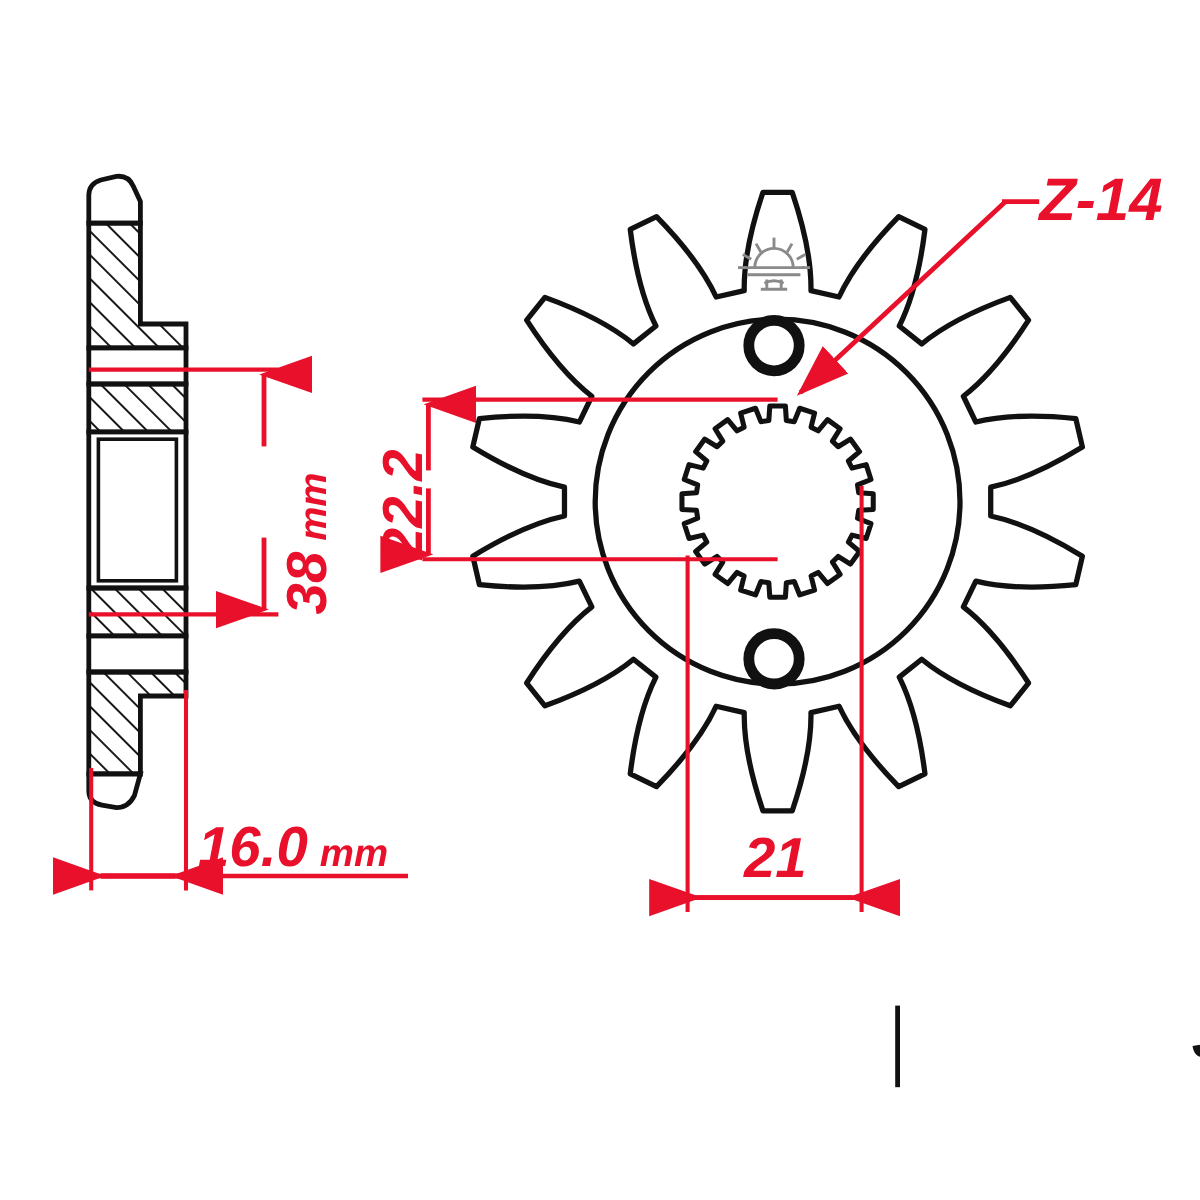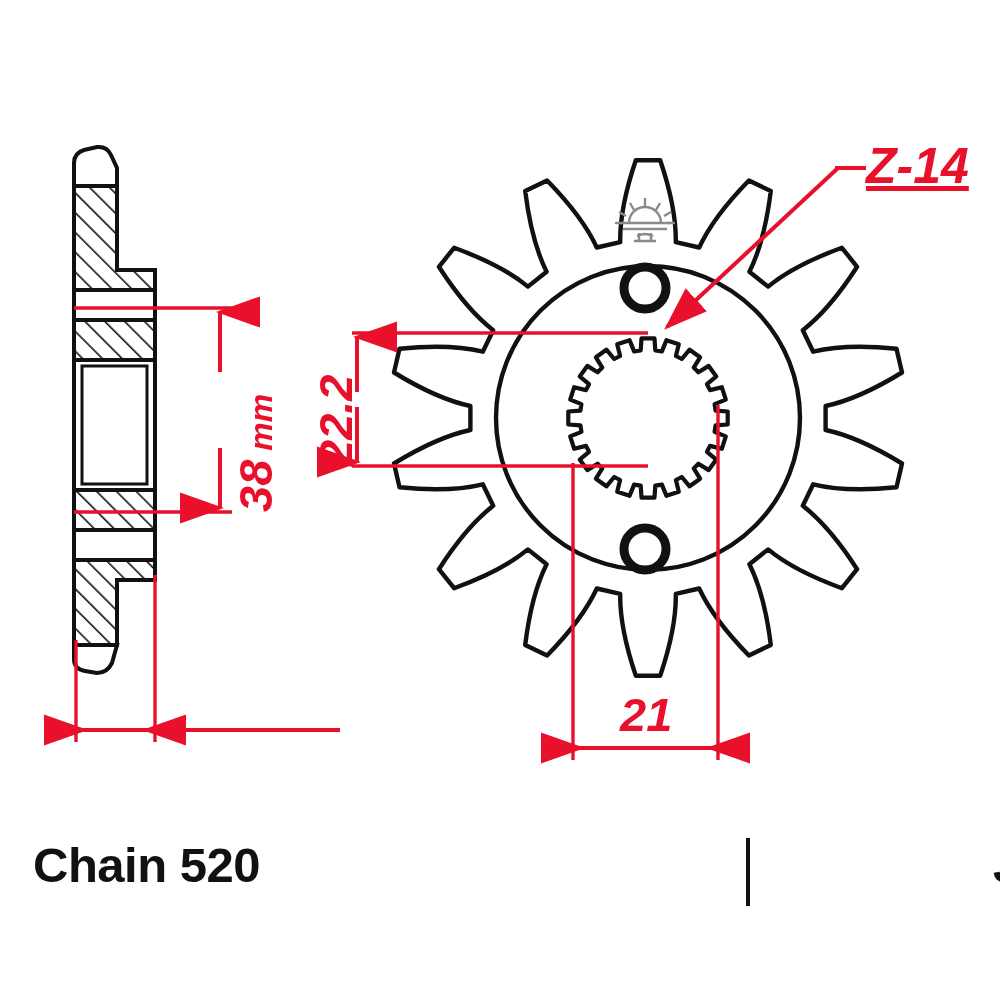--- a/index.html
+++ b/index.html
@@ -160,34 +160,34 @@
       <line x1="835" y1="168" x2="866" y2="168" stroke="#e8102a" stroke-width="4"></line>
     </g>
 
     <line x1="748" y1="838" x2="748" y2="906" stroke="#111111" stroke-width="4"></line>
   </svg>
 
   <div class="txt-label rot-90" style="left:232px; top:512px;">
     <span class="dim-text" style="font-size:47px;">38</span><span class="dim-unit" style="font-size:32px; margin-left:9px;">mm</span>
   </div>
 
+  <div class="txt-label" style="left:165px; top:682px;">
+    <span class="dim-text" style="font-size:47px;">16.0</span><span class="dim-unit" style="font-size:32px; margin-left:10px;">mm</span>
+  </div>
 
   <div class="txt-label rot-90" style="left:312px; top:466px;">
     <span class="dim-text" style="font-size:47px;">22.2</span>
   </div>
 
   <div class="txt-label" style="left:620px; top:691px;">
     <span class="dim-text" style="font-size:47px;">21</span>
   </div>
 
   <div class="txt-label" style="left:866px; top:141px;">
-    <span class="dim-text" style="font-size:50px;text-decoration:underline;">Z-14</span>
+    <span class="dim-text" style="font-size:50px;">Z-14</span>
   </div>
 
-  <div class="txt-label" style="left:33px; top:841px;">
-    <span class="title-text" style="font-size:49px;">Chain 520</span>
-  </div>
 
   <div class="txt-label" style="left:968px; top:841px;">
     <span class="title-text right-aligned" style="font-size:49px; display:inline-block;">JTF 736</span>
   </div>
 
 </div>
 
 </body></html>

